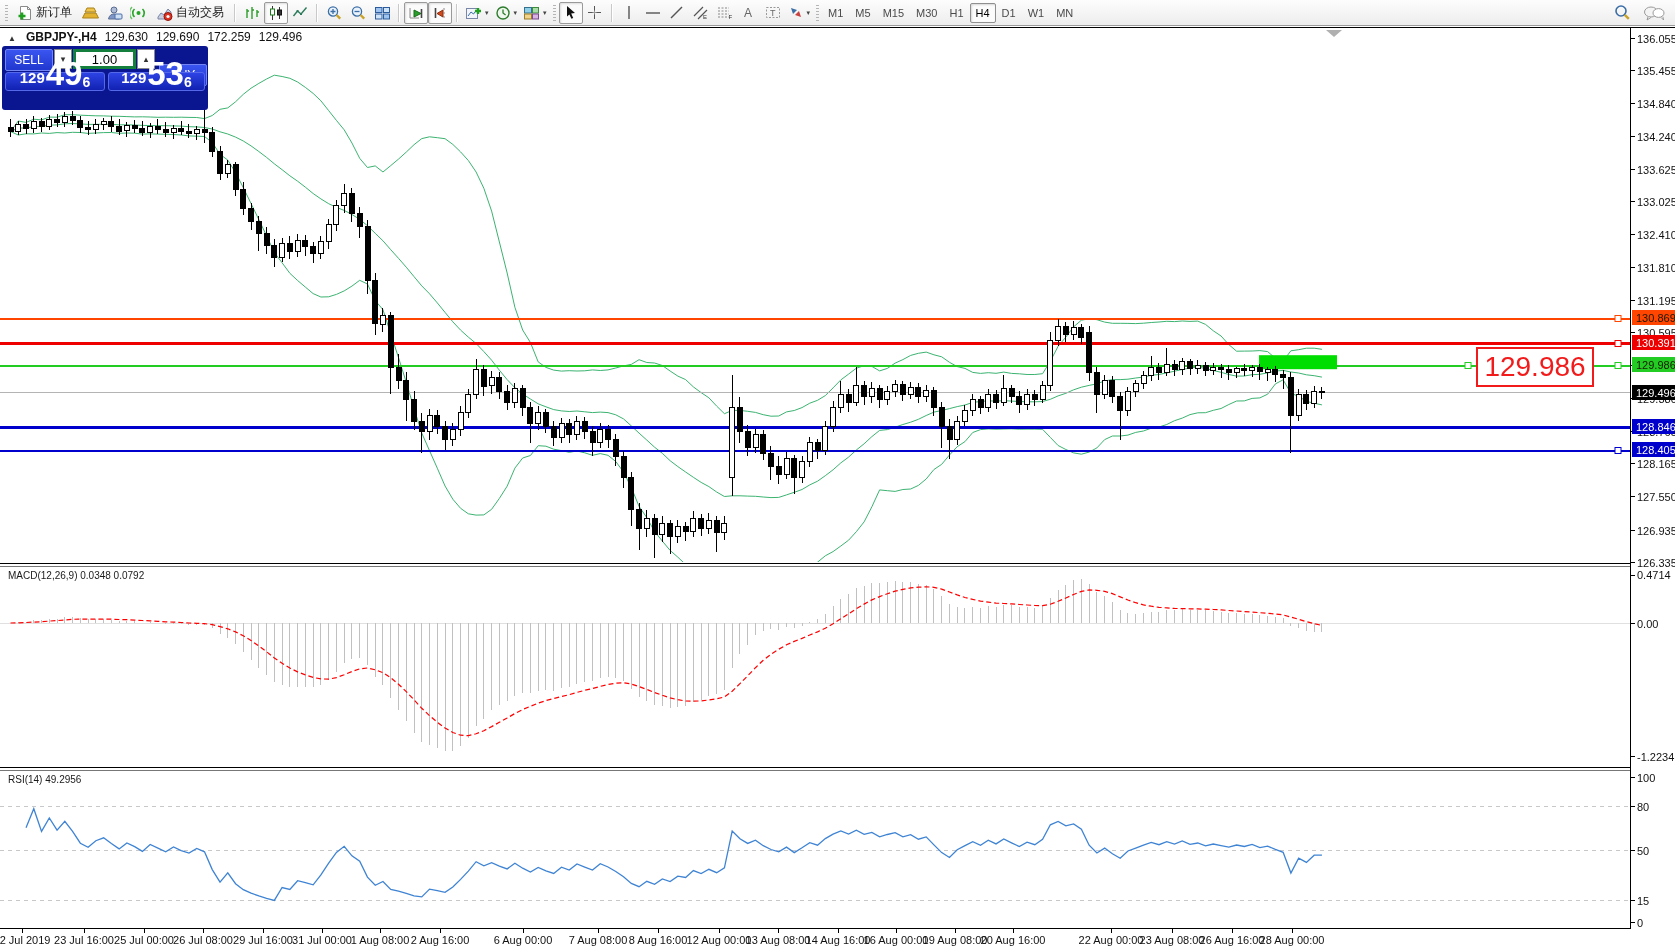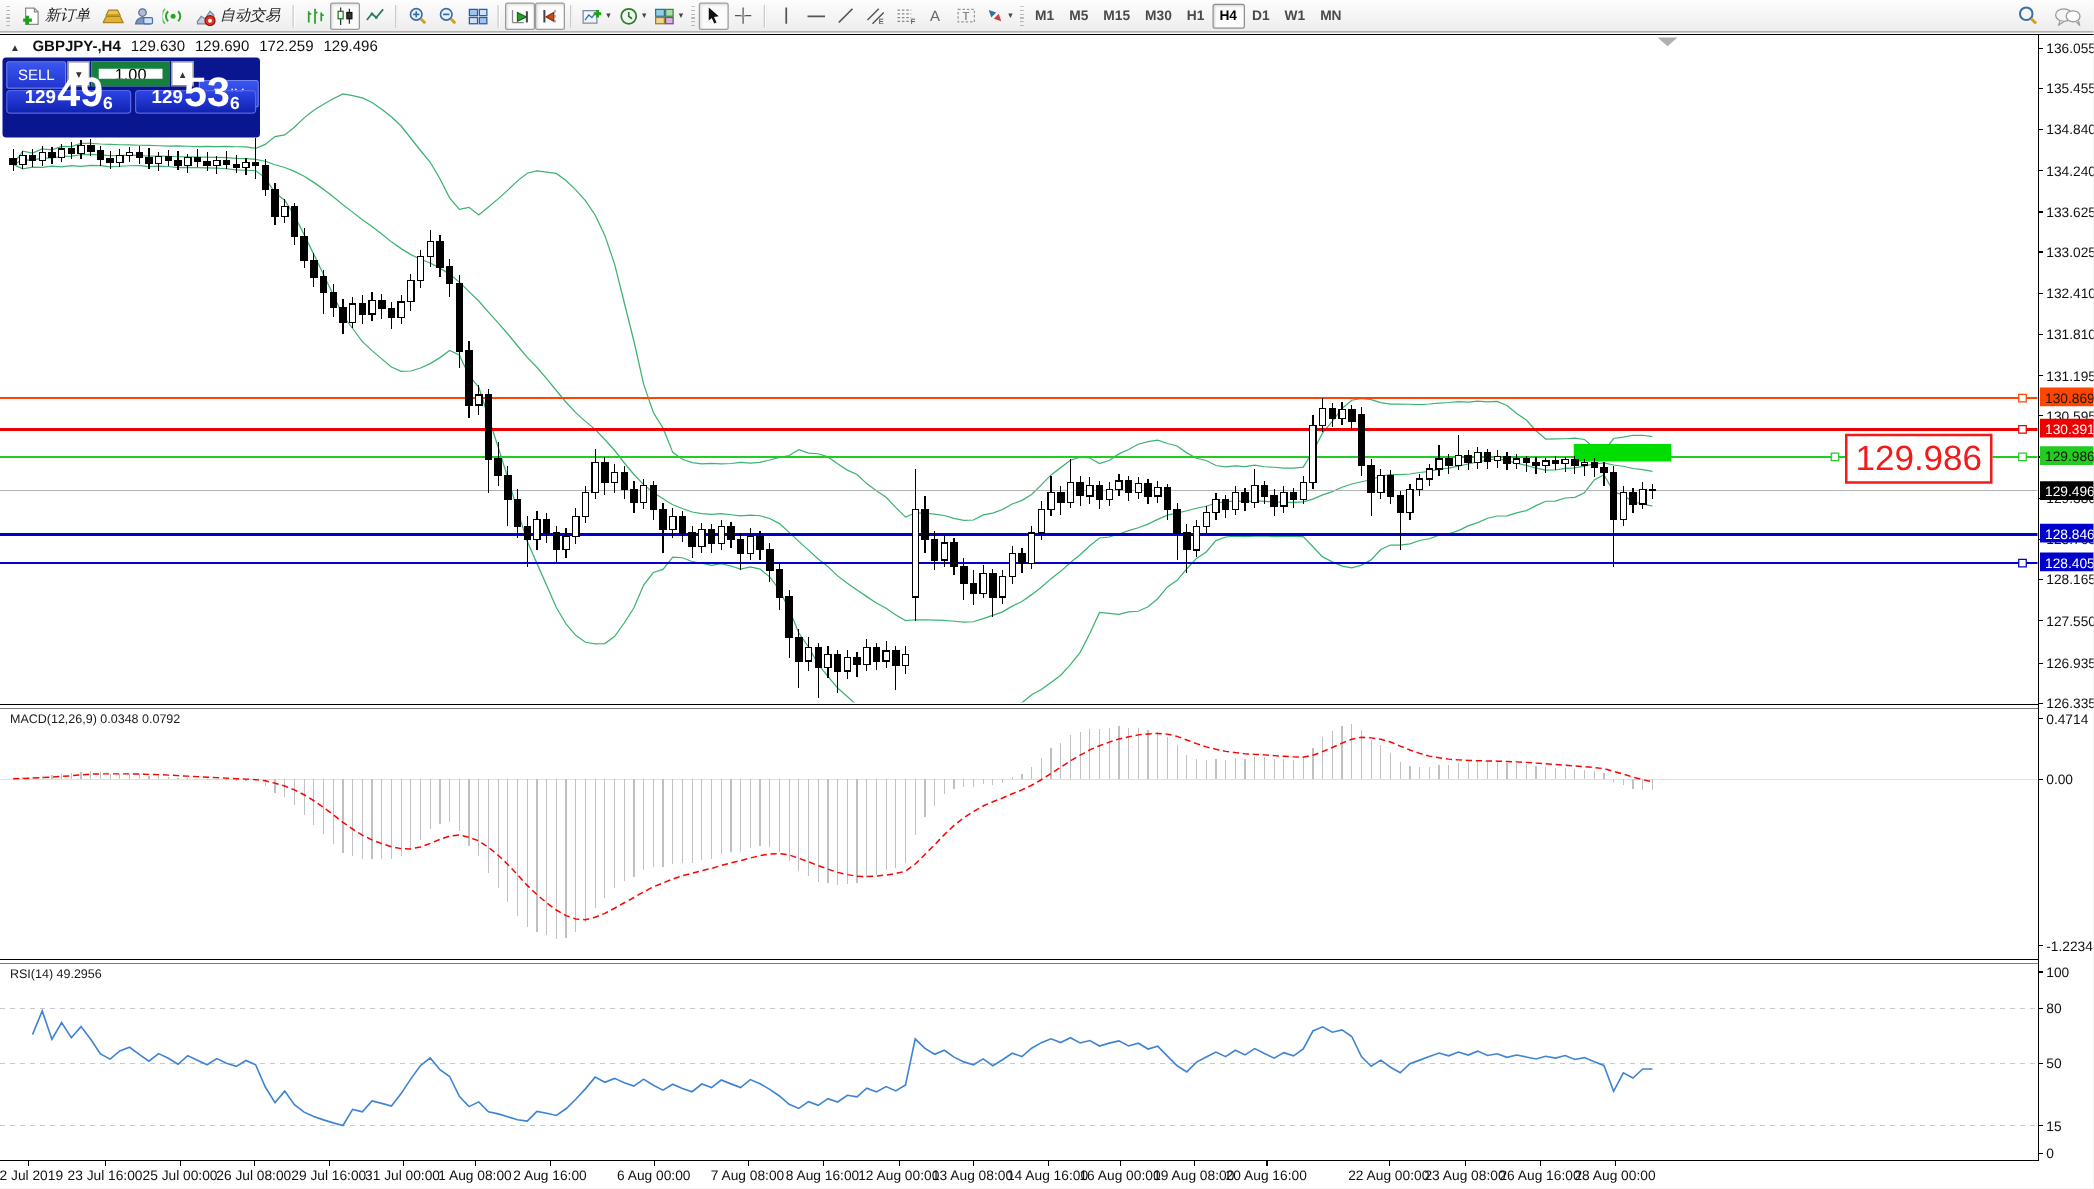--- a/index.html
+++ b/index.html
@@ -7,24 +7,24 @@
        font-family:"Liberation Sans",sans-serif;overflow:hidden;}
   
   .toolbar{position:absolute;left:0;top:0;width:1675px;height:26px;
            background:linear-gradient(#fdfdfd,#ededed);border-bottom:1px solid #9a9a9a;
            display:flex;align-items:center;padding-left:2px;box-sizing:border-box;z-index:30;}
   .grip{width:3px;height:16px;margin:0 3px;
         background-image:repeating-linear-gradient(#b5b5b5 0 1px,transparent 1px 3px);}
   .sep{width:1px;height:18px;background:#c9c9c9;border-right:1px solid #fff;margin:0 4px;}
   .tb-btn{height:22px;min-width:24px;display:flex;align-items:center;justify-content:center;
           gap:3px;border:1px solid transparent;border-radius:2px;padding:0 2px;box-sizing:border-box;}
-  .tb-btn.labeled{padding:0 5px;font-size:12px;color:#222;font-style:italic;}
+  .tb-btn.labeled{padding:0 5px;font-size:12px;color:#222;}
   .tb-btn.active{background:#fbfbfb;border:1px solid #9a9a9a;box-shadow:inset 1px 1px 2px rgba(0,0,0,.12);}
   .caret{font-size:7px;color:#444;line-height:1;}
-  .tf{font-size:11px;font-weight:bold;color:#4a4a4a;padding:3px 5px;border:1px solid transparent;border-radius:2px;}
+  .tf{font-size:11px;font-weight:normal;color:#4a4a4a;padding:3px 5px;border:1px solid transparent;border-radius:2px;}
   .tf.active{background:#fcfcfc;border-color:#8f8f8f;box-shadow:inset 1px 1px 2px rgba(0,0,0,.15);color:#000;}
   .tb-right{margin-left:auto;display:flex;align-items:center;gap:12px;margin-right:10px;}
   
   .chart-svg{position:absolute;left:0;top:0;z-index:1;}
   .symbol-header{position:absolute;left:8px;top:30px;font-size:12px;color:#111;z-index:5;
                  display:flex;gap:8px;align-items:baseline;}
   .symbol-header .sym{font-weight:bold;}
   .collapse{font-size:8px;color:#333;margin-right:2px;}
   
   .ocp{position:absolute;left:2px;top:46px;width:206px;height:64px;background:#0a1590;
@@ -32,21 +32,21 @@
   .ocp-btn{position:absolute;background:linear-gradient(#3a55f0,#2137cf);border:1px solid #7285f2;
            border-radius:2px;color:#fff;font-size:12px;font-weight:normal;display:flex;
            align-items:center;justify-content:center;}
   .ocp-sell{left:3px;top:3px;width:46px;height:20px;}
   .ocp-buy{left:157px;top:3px;width:46px;height:20px;margin-top:15px;}
   .spin{position:absolute;top:3px;height:20px;background:#fff;border:1px solid #8a8a8a;
         box-sizing:border-box;display:flex;align-items:center;justify-content:center;
         font-size:9px;color:#333;}
   .spin-down{left:52px;width:18px;}
   .spin-up{left:135px;width:18px;}
-  .vol{position:absolute;left:71px;top:3px;width:63px;height:20px;border:6px solid #15803d;
+  .vol{position:absolute;left:71px;top:3px;width:63px;height:20px;border:3px solid #15803d;
        box-sizing:border-box;font-size:13px;text-align:center;font-family:"Liberation Sans",sans-serif;padding:0;}
   .quote{position:absolute;top:26px;height:19px;background:linear-gradient(#2d43e4,#1122b2);
          border:1px solid #5568ea;border-radius:3px;color:#fff;display:flex;align-items:flex-end;
          justify-content:center;padding-bottom:1px;box-sizing:border-box;}
   .quote .qsmall{font-size:15px;font-weight:bold;margin-right:1px;line-height:1.5;}
   .quote .qbig{font-size:33px;font-weight:bold;line-height:.95;margin-top:36px;}
   .quote .qsup{font-size:14px;font-weight:bold;align-self:flex-start;margin-top:1px;}
   .quote-bid{left:3px;width:100px;}
   .quote-ask{left:106px;width:97px;}
   

